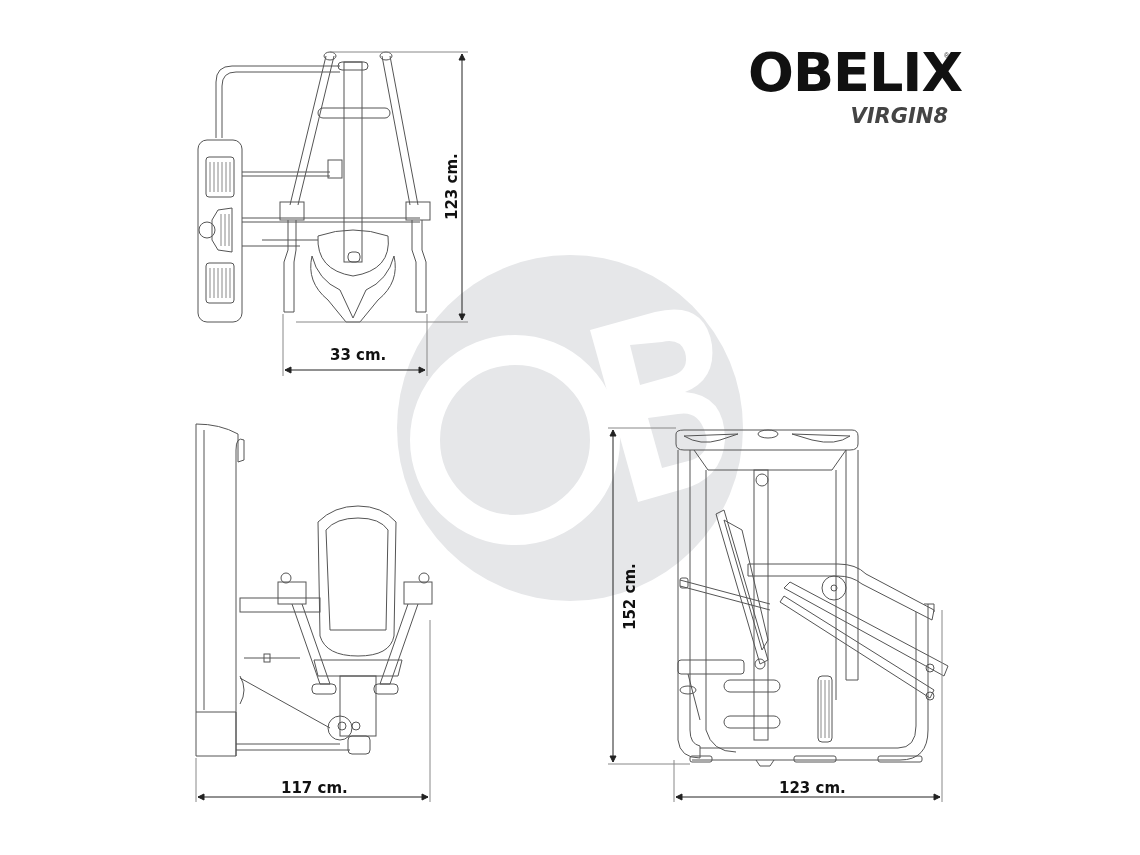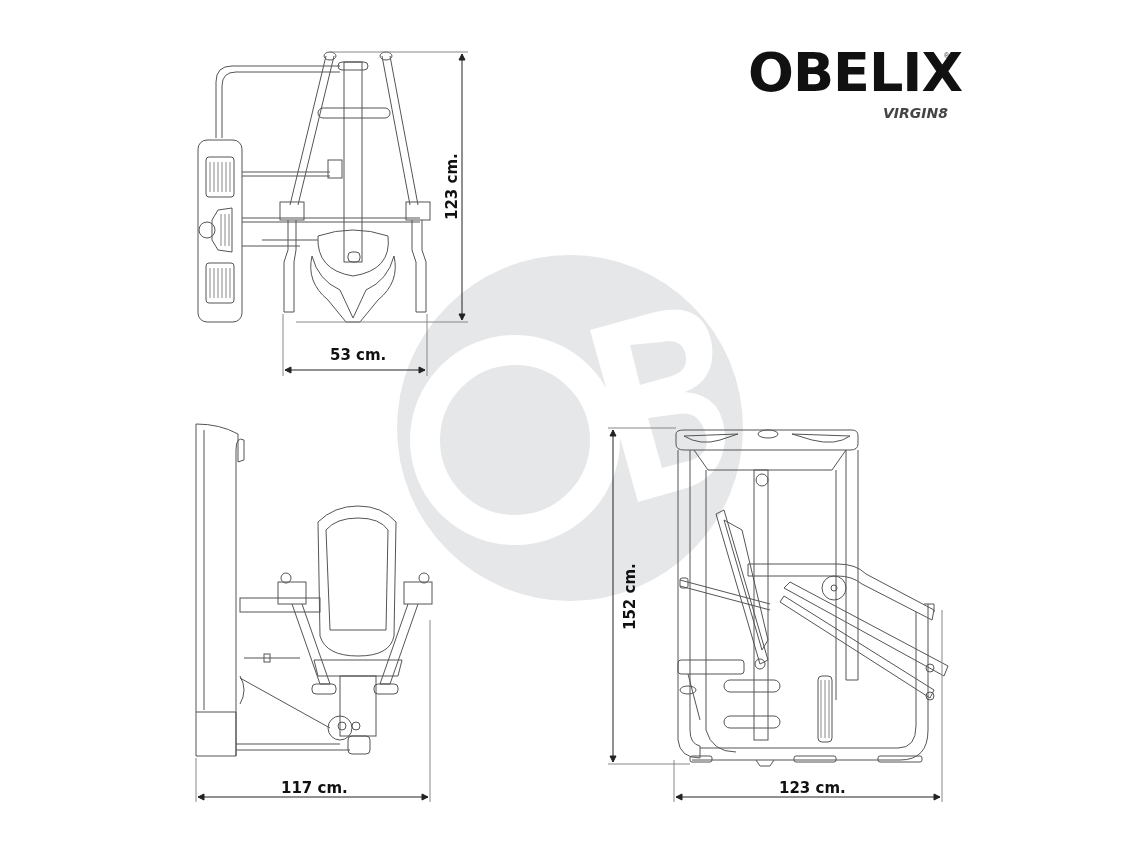--- a/index.html
+++ b/index.html
@@ -4,21 +4,21 @@
 <style>
   html, body { margin:0; padding:0; background:#ffffff; }
   body { width:1140px; height:855px; position:relative; overflow:hidden;
          font-family:"Liberation Sans", sans-serif; color:#111; }
   #canvas { position:absolute; left:0; top:0; }
   .logo-main { position:absolute; left:748px; top:46px; font-family:"DejaVu Sans", sans-serif;
                font-weight:bold; font-size:54px; letter-spacing:-1px; color:#111; line-height:1; }
   .logo-reg { position:absolute; left:944px; top:52px; font-size:7px; color:#333; }
   .logo-sub { position:absolute; left:830px; top:106px; width:118px; text-align:right;
               font-family:"DejaVu Sans", sans-serif; font-weight:bold; font-style:italic;
-              font-size:14px; color:#444; line-height:1; }
+              font-size:21px; color:#444; line-height:1; }
   .dim { position:absolute; font-family:"DejaVu Sans", sans-serif; font-weight:bold;
          font-size:15px; color:#111; white-space:nowrap; }
   .dim.v { transform-origin:left top; transform:rotate(-90deg); }
 </style>
 </head>
 <body>
 
 <svg id="canvas" width="1140" height="855" viewBox="0 0 1140 855">
 
   <g>
@@ -209,17 +209,17 @@
       <line x1="676" y1="797" x2="940" y2="797"></line>
       <path d="M682 794 L676 797 L682 800 Z M934 794 L940 797 L934 800 Z" fill="#222"></path>
     </g>
   </g>
 </svg>
 
 <div class="logo-main">OBELIX</div>
 <div class="logo-reg">®</div>
 <div class="logo-sub">VIRGIN8</div>
 
-<div class="dim" style="left:330px; top:346px;">53 cm.</div>
+<div class="dim" style="left:330px; top:346px;">33 cm.</div>
 <div class="dim v" style="left:443px; top:220px;">123 cm.</div>
 <div class="dim" style="left:281px; top:779px;">117 cm.</div>
 <div class="dim v" style="left:621px; top:630px;">152 cm.</div>
 <div class="dim" style="left:779px; top:779px;">123 cm.</div>
 
 </body></html>

